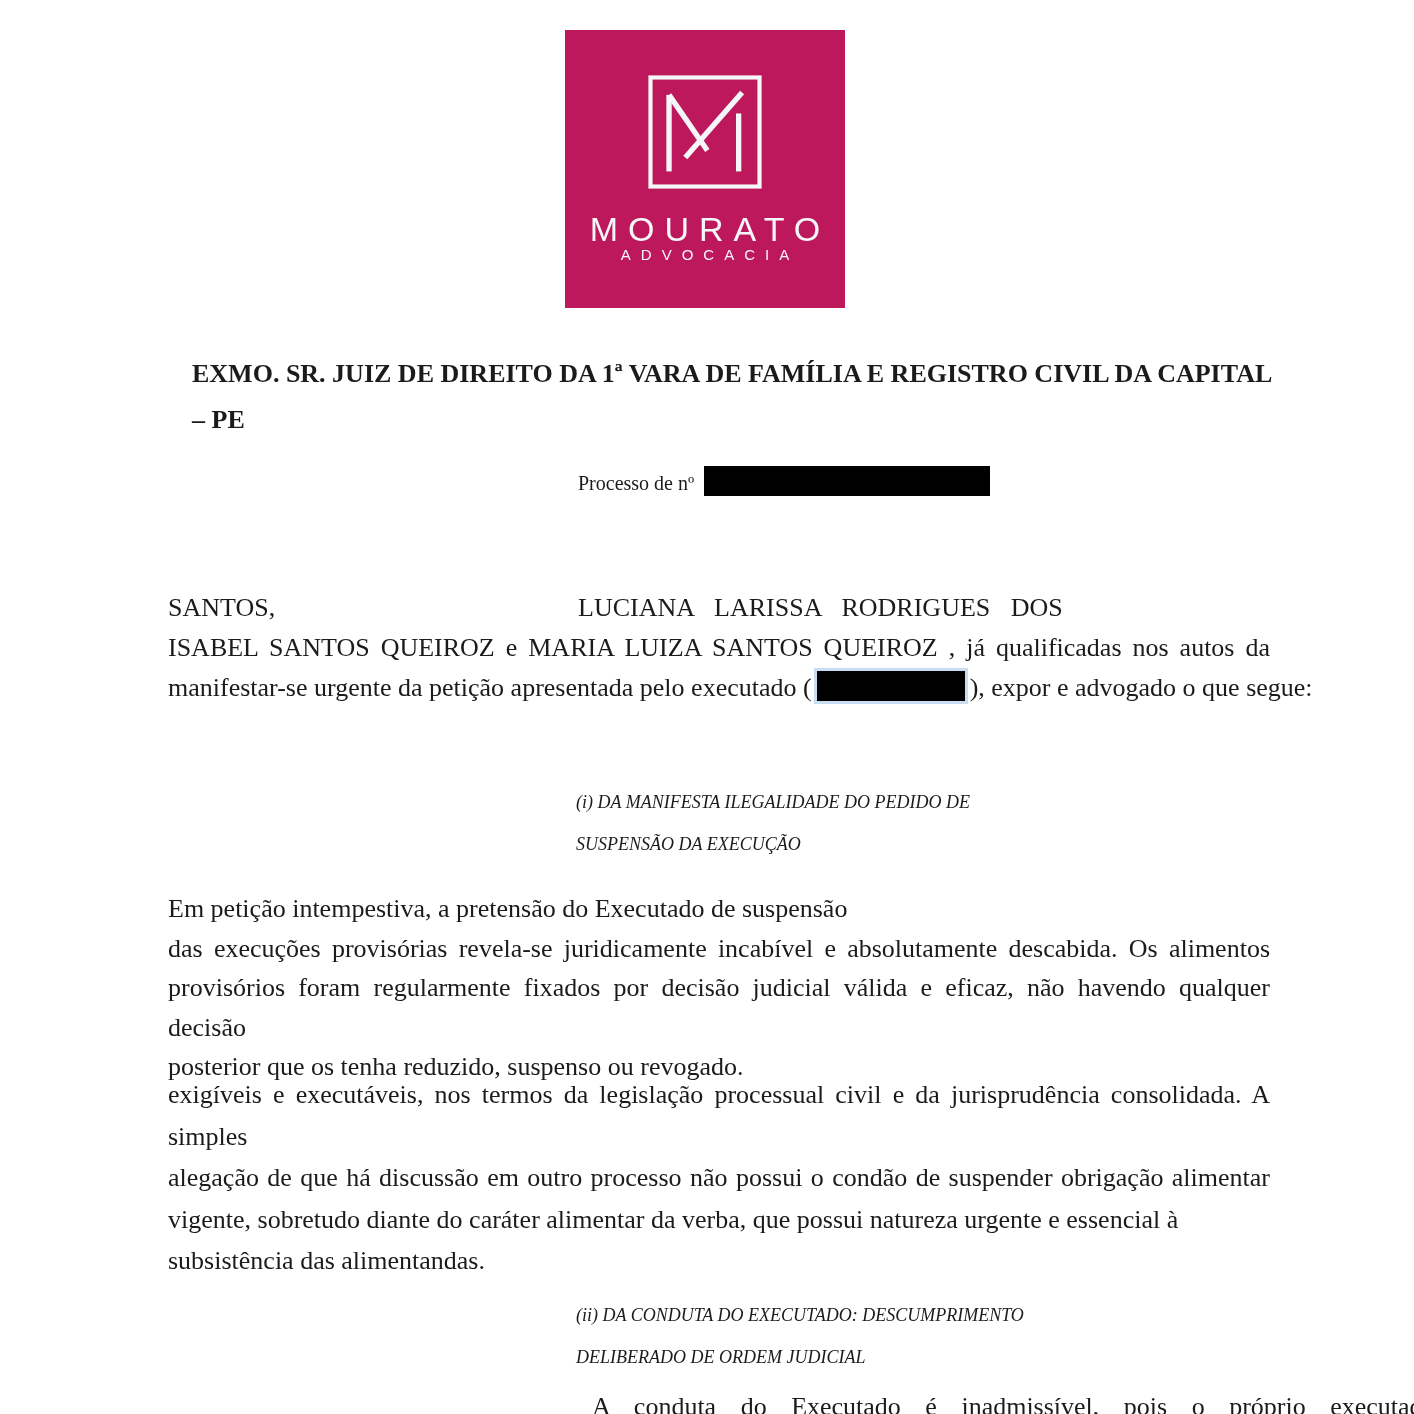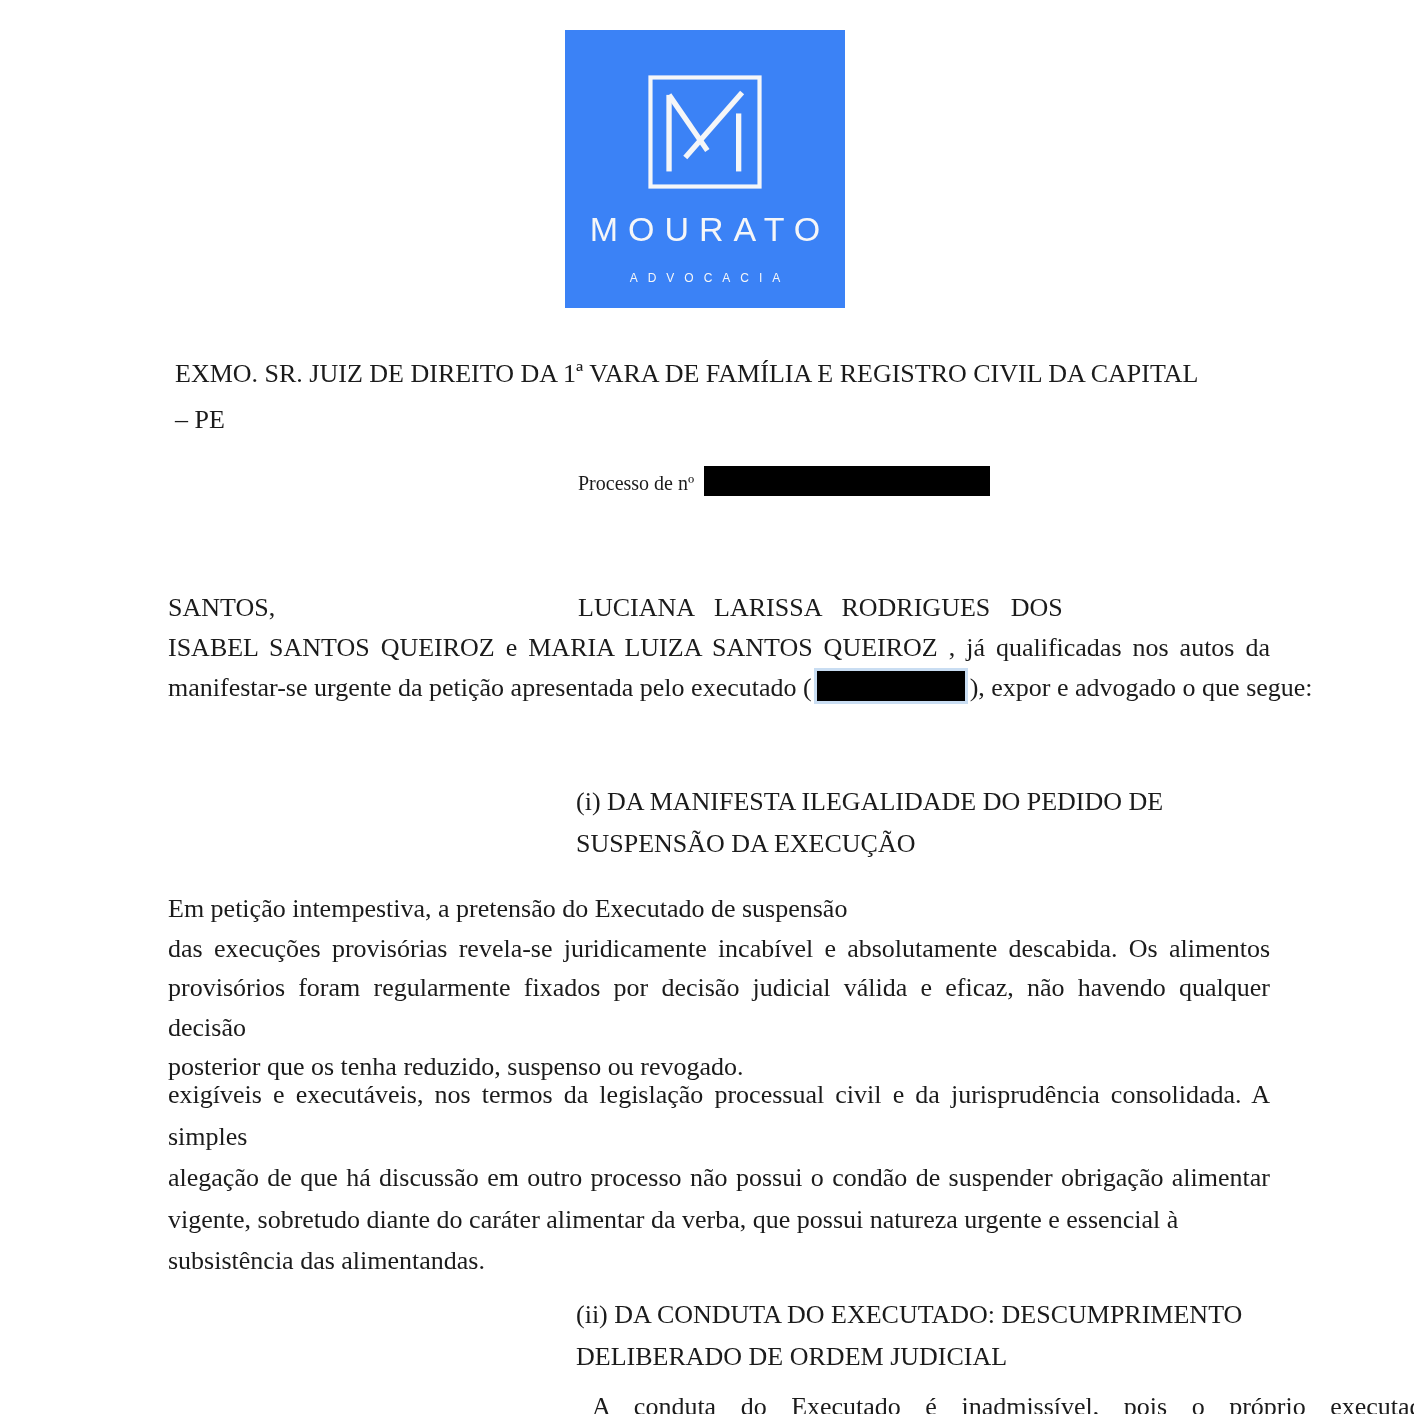--- a/index.html
+++ b/index.html
@@ -11,62 +11,62 @@
     overflow: hidden;
     font-family: "Liberation Serif", serif;
     color: #1b1b1b;
   }
 
   
   .logo {
     position: absolute;
     left: 565px; top: 30px;
     width: 280px; height: 278px;
-    background: #3b82f6;
+    background: #be185d;
   }
   .logo-monogram {
     position: absolute;
     left: 82px; top: 42px;
     width: 116px; height: 120px;
   }
   .logo-brand {
     position: absolute;
     left: 0; top: 180px;
     width: 100%;
     text-align: center;
     color: #f5f6f8;
     font-family: "Liberation Sans", sans-serif;
     font-size: 34px;
     font-weight: 400;
     letter-spacing: 10px;
     text-indent: 10px;
   }
   .logo-tagline {
     position: absolute;
-    left: 0; top: 241px;
+    left: 0; top: 216px;
     width: 100%;
     text-align: center;
     color: #f5f6f8;
     font-family: "Liberation Sans", sans-serif;
-    font-size: 12px;
+    font-size: 15px;
     font-weight: 400;
     letter-spacing: 10px;
     text-indent: 10px;
   }
 
   
   .doc-line {
     position: absolute;
     font-size: 20px;
     white-space: nowrap;
   }
   .block { position: absolute; font-size: 26px; }
   .block .line { white-space: nowrap; }
 
-  .header-block { left: 175px; top: 351px; line-height: 46px; }
+  .header-block { left: 192px; top: 351px; line-height: 46px; font-weight: bold; }
 
   .process-line { left: 578px; top: 466px; }
   .process-redaction {
     display: inline-block;
     width: 286px; height: 30px;
     background: #000000;
     vertical-align: -6px;
     margin-left: 10px;
   }
 
@@ -89,21 +89,22 @@
     background: #000000;
     border: 3px solid #c9ddf2;
     vertical-align: -8px;
     margin: 0 2px;
   }
 
   .heading {
     position: absolute;
     left: 576px;
     width: 690px;
-    font-size: 26px;
+    font-style: italic;
+    font-size: 18px;
     line-height: 42px;
   }
   .heading .line { white-space: nowrap; }
   .heading-i  { top: 781px; }
   .heading-ii { top: 1294px; }
 
   .para-1 { left: 168px; top: 889px;  width: 1102px; line-height: 39.5px; }
   .para-2 { left: 168px; top: 1074px; width: 1102px; line-height: 41.5px; }
 
   .partial-line {

